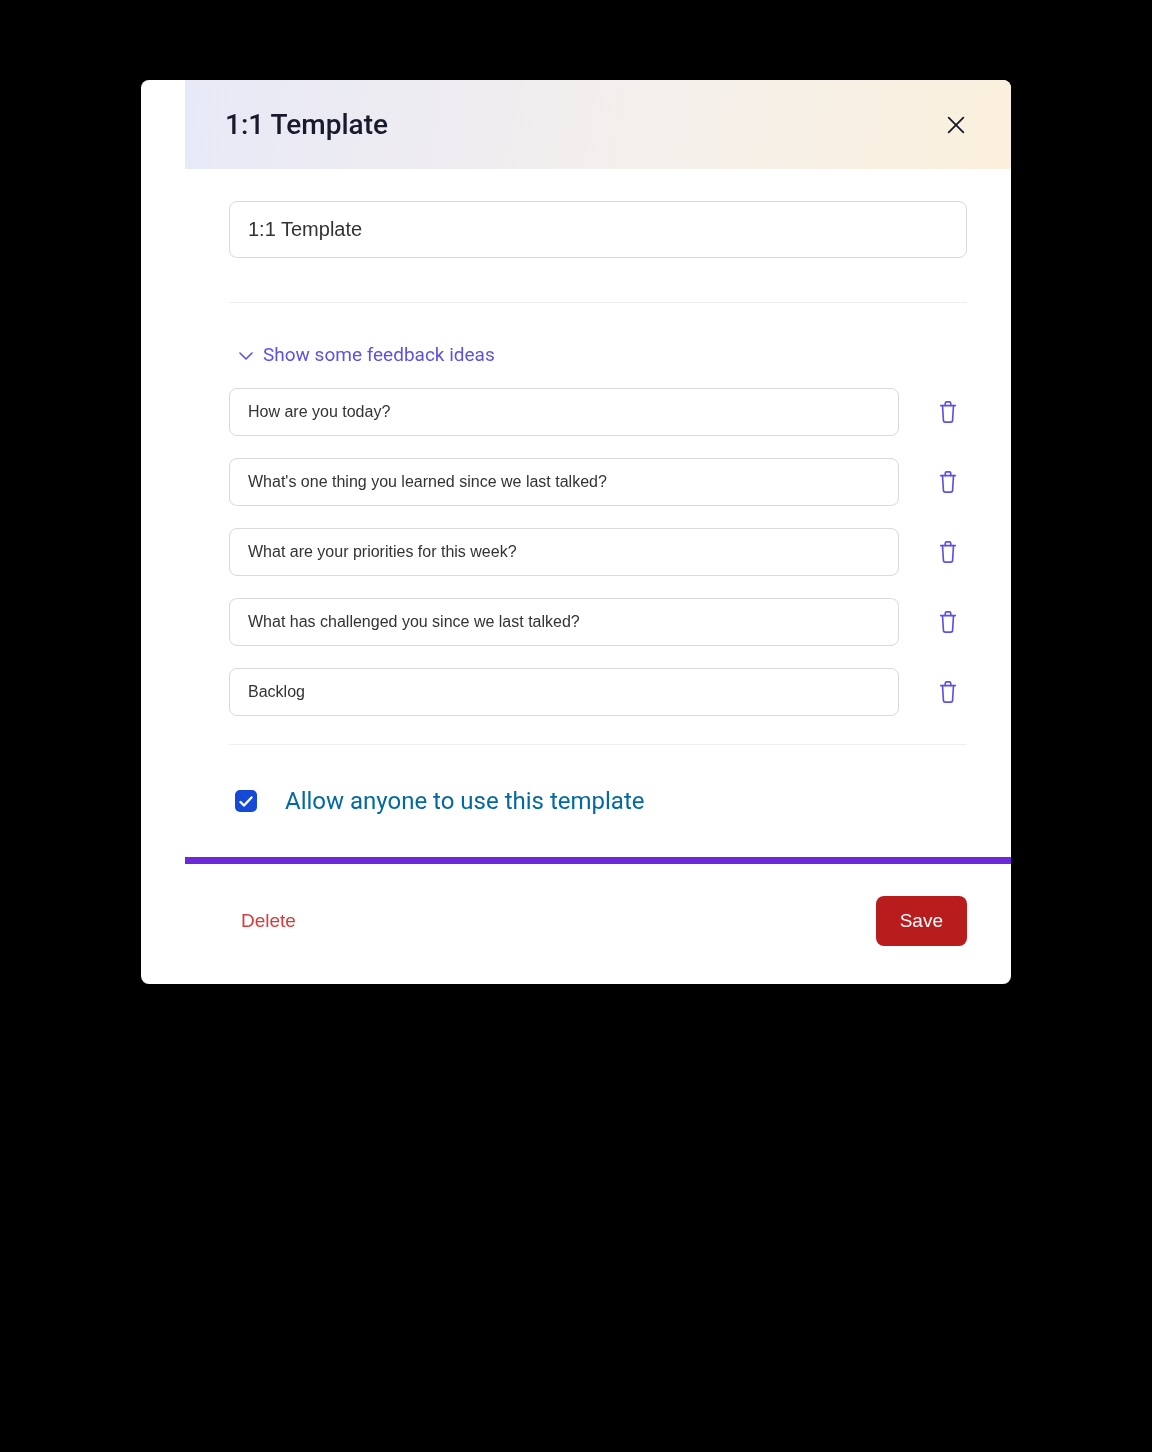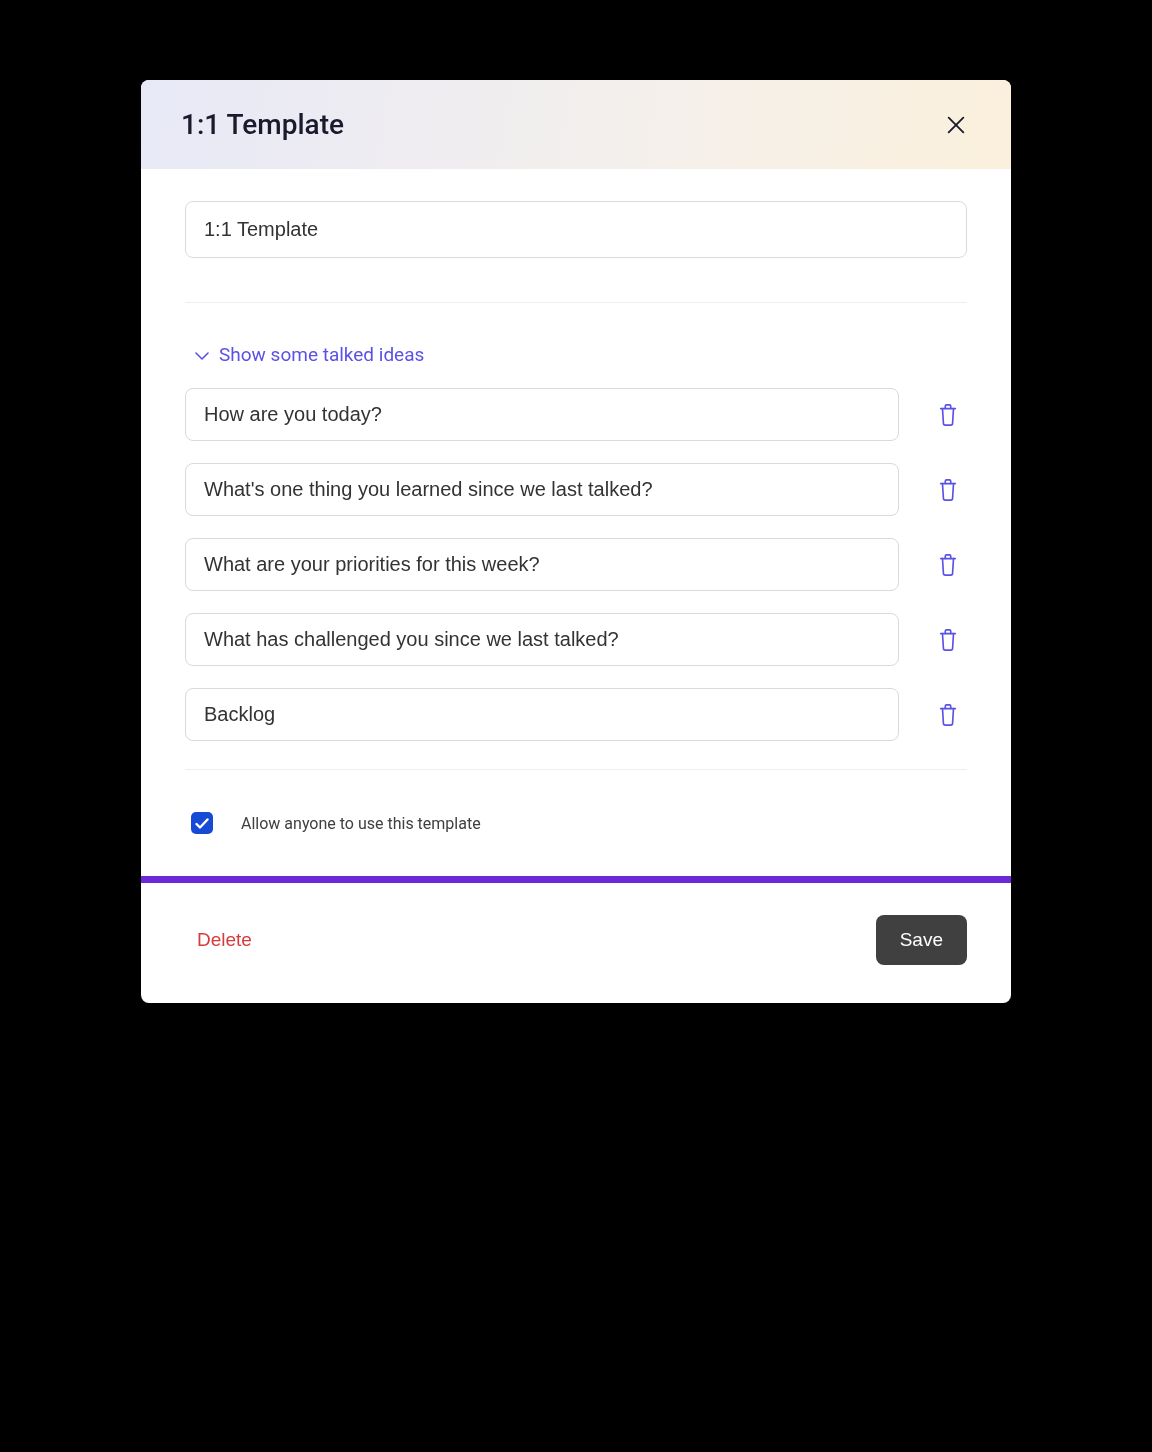--- a/index.html
+++ b/index.html
@@ -12,20 +12,21 @@
     align-items: flex-start;
     justify-content: center;
     padding-top: 80px;
   }
   .modal {
     width: 870px;
     background: #fff;
     border-radius: 8px;
     box-shadow: 0 30px 80px rgba(0,0,0,0.5);
     overflow: hidden;
+    padding-left: 44px;
   }
   .modal-header {
     display: flex;
     align-items: center;
     justify-content: space-between;
     padding: 28px 40px;
     background: linear-gradient(100deg, #e8e9f7 0%, #f3efec 55%, #fbf0dc 100%);
   }
   .modal-title {
     font-size: 28px;
@@ -69,21 +70,21 @@
   }
   .ideas-link svg { width: 14px; height: 10px; }
   .section-row {
     display: flex;
     align-items: center;
     gap: 30px;
     margin-bottom: 22px;
   }
   .section-input {
     flex: 1;
-    font-size: 20px;
+    font-size: 16px;
     color: #333;
     padding: 14px 18px;
     border: 1px solid #d9d9de;
     border-radius: 8px;
     outline: none;
   }
   .section-input::placeholder { color: #a7a7b0; }
   .row-icon-btn {
     background: none;
     border: none;
@@ -111,40 +112,40 @@
     height: 22px;
     border-radius: 5px;
     background: #1649d6;
     display: flex;
     align-items: center;
     justify-content: center;
     cursor: pointer;
   }
   .chk svg { width: 14px; height: 11px; }
   .chk-label {
-    font-size: 16px;
-    color: #404040;
+    font-size: 24px;
+    color: #0369a1;
   }
   .footer {
     border-top: 7px solid #6d28d9;
     display: flex;
     align-items: center;
     justify-content: space-between;
     padding: 32px 44px 38px 44px;
   }
   .delete-btn {
     background: none;
     border: none;
     color: #d73a3a;
     font-size: 19px;
     cursor: pointer;
     padding: 6px 12px;
   }
   .save-btn {
-    background: #404040;
+    background: #b91c1c;
     border: none;
     color: #fff;
     font-size: 19px;
     padding: 14px 24px;
     border-radius: 8px;
     cursor: pointer;
   }
 </style>
 </head>
 <body>
@@ -168,21 +169,21 @@
     <input class="name-input" value="1:1 Template" style="">
 
     <hr class="divider">
 
     <div class="ideas-link">
       <span>
         <svg viewBox="0 0 14 10" fill="none" stroke="currentColor" stroke-width="1.6" stroke-linecap="round" stroke-linejoin="round">
           <polyline points="1,2 7,8 13,2"></polyline>
         </svg>
       </span>
-      <span>Show some talked ideas</span>
+      <span>Show some feedback ideas</span>
     </div>
 
     <div id="sections-container">
         <div class="section-row">
           <input class="section-input" value="How are you today?" style="">
           <button class="row-icon-btn">
             <span>
               <svg viewBox="0 0 24 26" fill="none" stroke="currentColor" stroke-width="1.8" stroke-linecap="round" stroke-linejoin="round">
   <path d="M4 6 H20"></path>
   <path d="M9 6 V3.5 A1.5 1.5 0 0 1 10.5 2 H13.5 A1.5 1.5 0 0 1 15 3.5 V6"></path>

